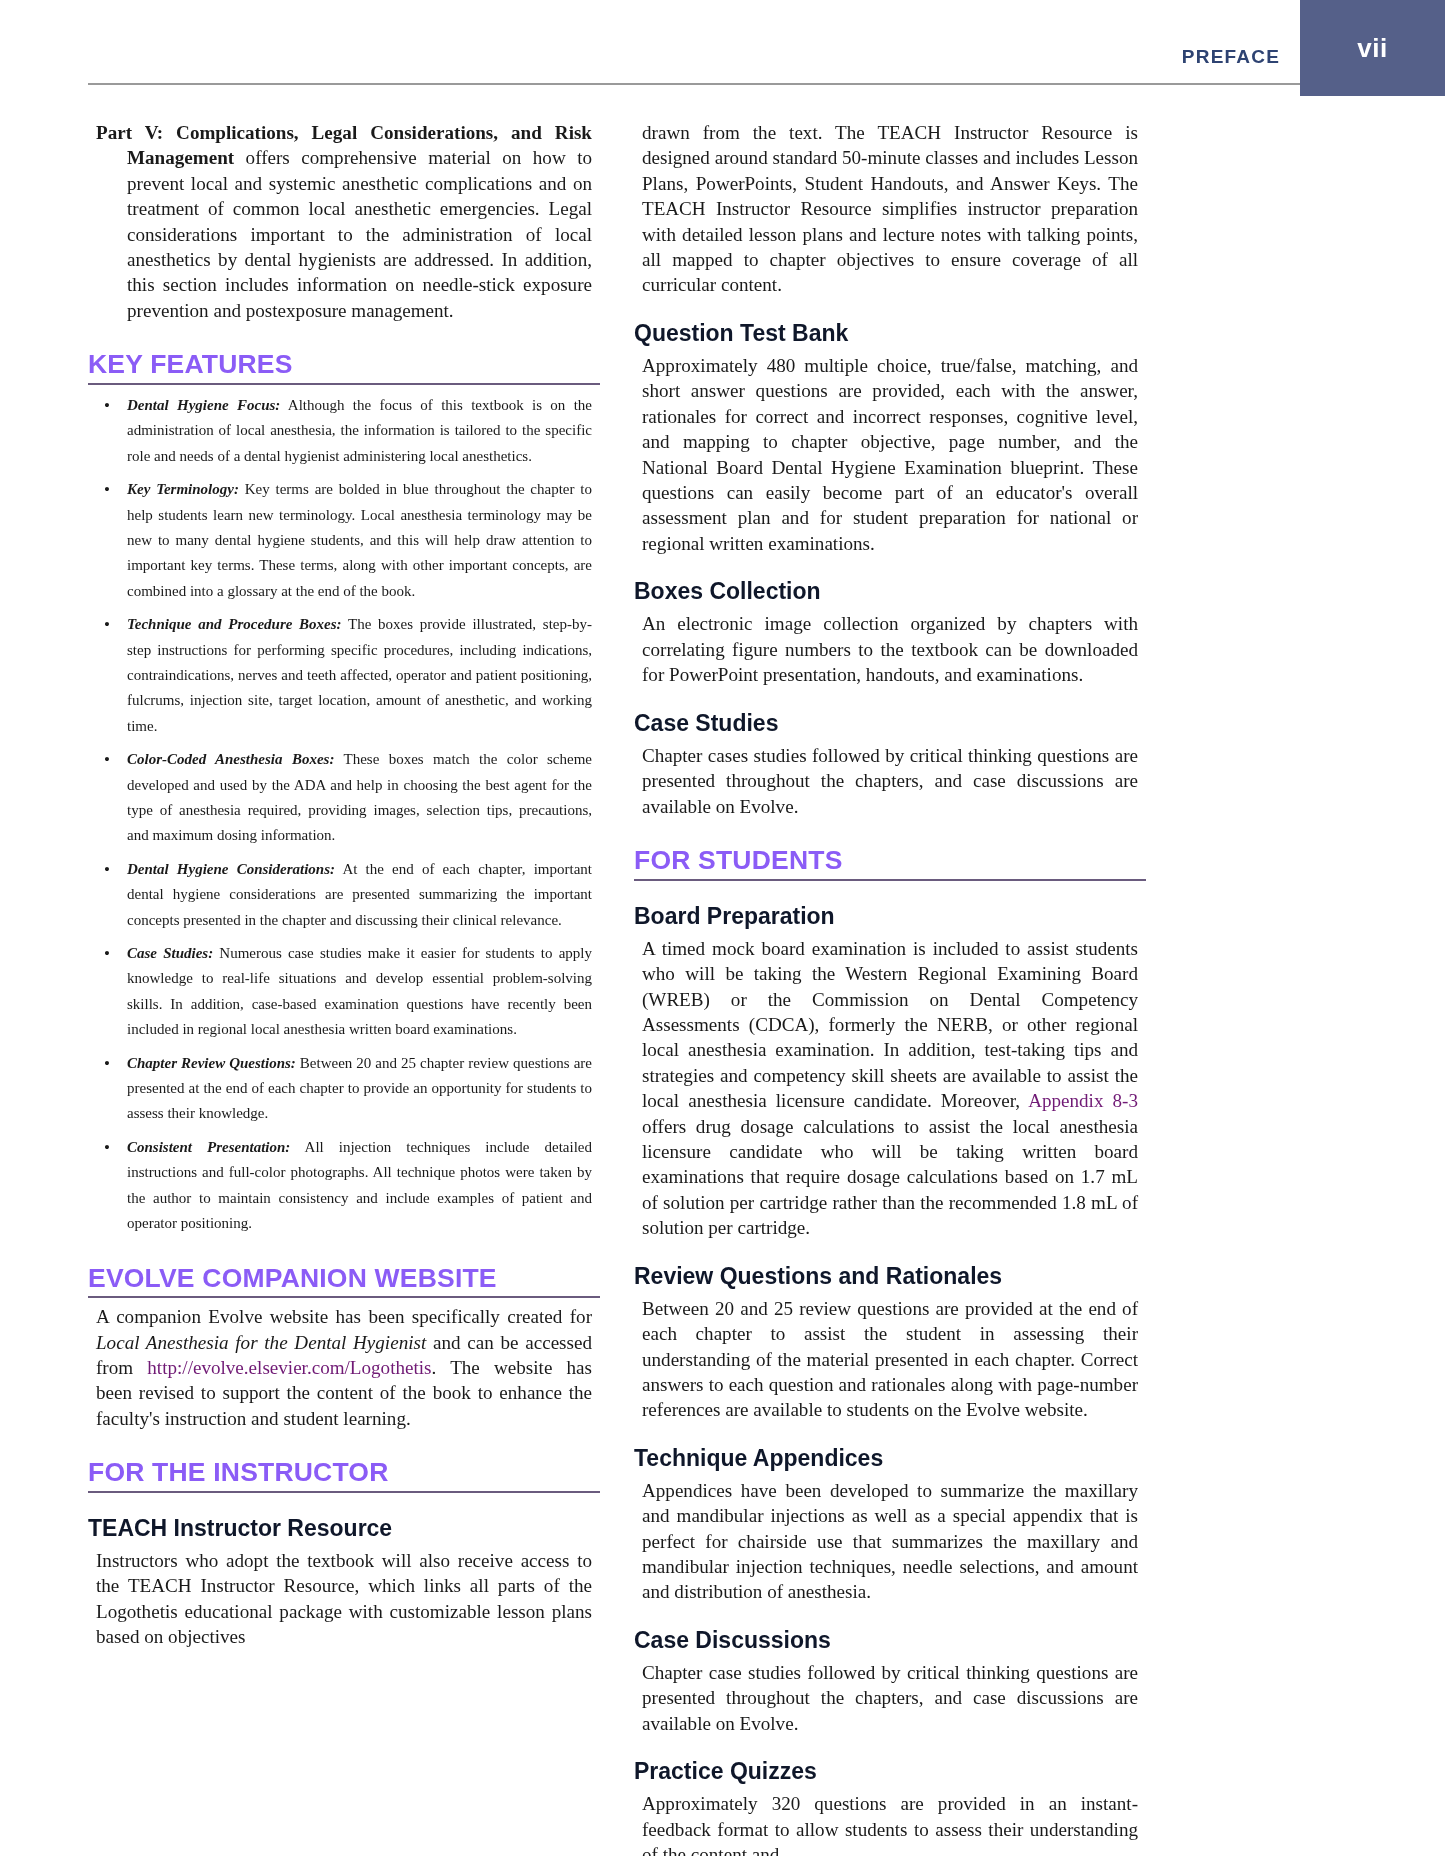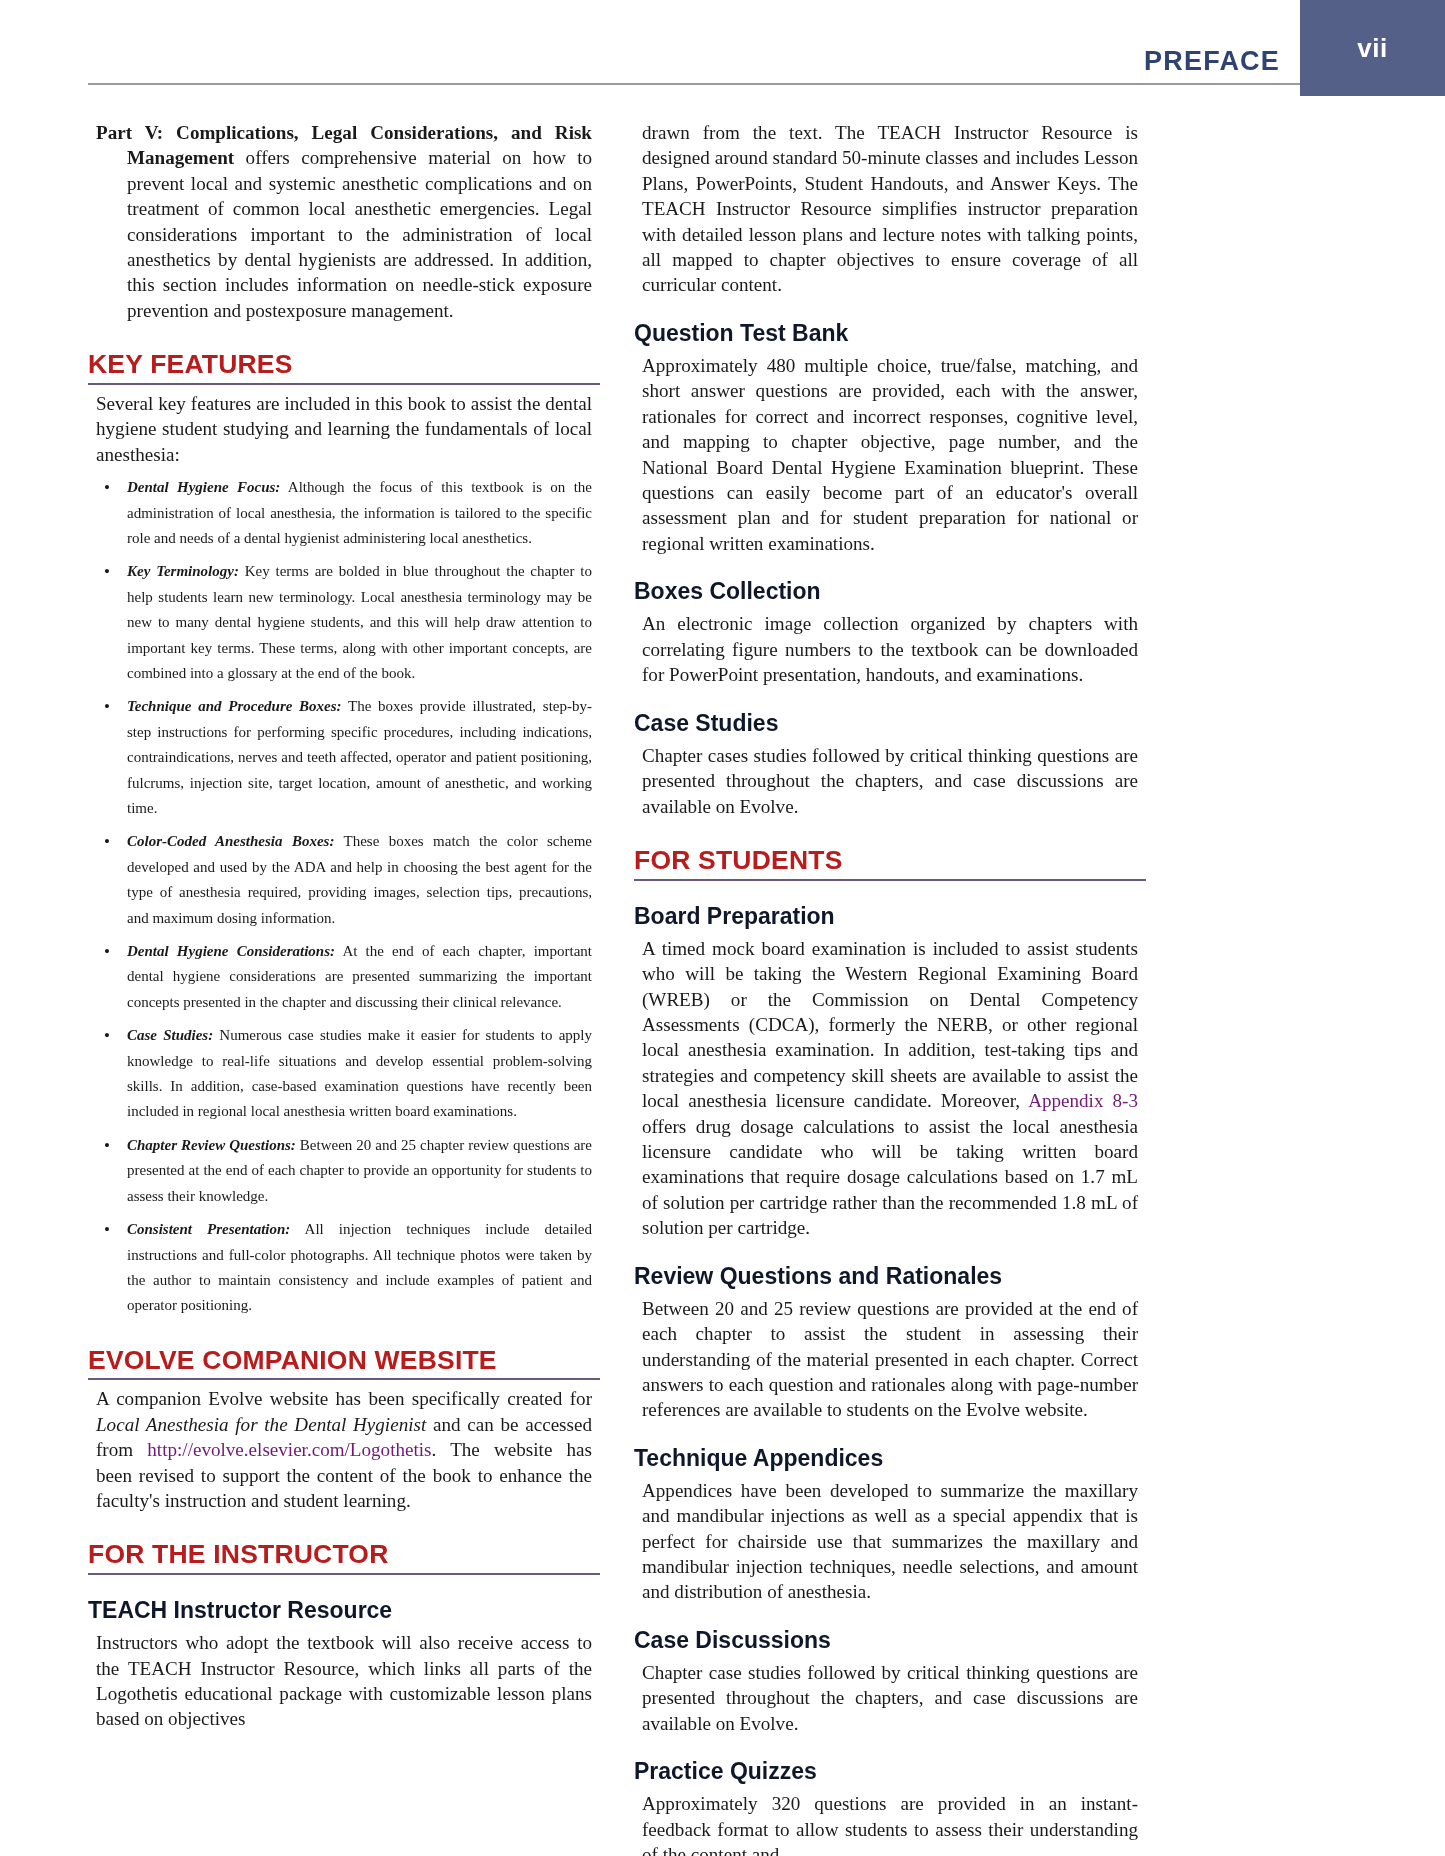--- a/index.html
+++ b/index.html
@@ -26,21 +26,21 @@
     display:flex; align-items:center; justify-content:center;
     color:#ffffff;
     font-family:"Liberation Sans", sans-serif;
     font-weight:bold; font-size:26px;
     letter-spacing:.5px;
   }
   .runhead-title {
     position:absolute; top:46px; right:165px;
     color:#2e4372;
     font-family:"Liberation Sans", sans-serif;
-    font-weight:bold; font-size:27px;
+    font-weight:bold; font-size:19px;
     letter-spacing:1.2px;
   }
   .runhead-rule {
     position:absolute; top:83px; left:88px; right:145px;
     height:2px; background:#9a9a9a;
   }
 
   
   .page {
     position:absolute;
@@ -65,21 +65,21 @@
     padding-left:31px;
     text-indent:-31px;
   }
 
   
   .h1 {
     font-family:"Liberation Sans", sans-serif;
     font-weight:bold;
     font-size:26.5px;
     letter-spacing:.2px;
-    color:#b91c1c;
+    color:#8b5cf6;
     margin-top:27px;
     padding-bottom:3px;
     border-bottom:2.5px solid #6a5b7e;
     line-height:1.12;
   }
   .h2 {
     font-family:"Liberation Sans", sans-serif;
     font-weight:bold;
     font-size:23px;
     color:#0f172a;
@@ -124,21 +124,20 @@
 </div>
 
 <div class="page">
 
   <div class="col">
 
     <p class="body-text hang"><span class="bold">Part V: Complications, Legal Considerations, and Risk Management</span><span> offers comprehensive material on how to prevent local and systemic anesthetic complications and on treatment of common local anesthetic emergencies. Legal considerations important to the administration of local anesthetics by dental hygienists are addressed. In addition, this section includes information on needle-stick exposure prevention and postexposure management.</span></p>
 
     <div class="h1">KEY FEATURES</div>
 
-    <p class="body-text">Several key features are included in this book to assist the dental hygiene student studying and learning the fundamentals of local anesthesia:</p>
 
     <ul class="bullets">
       <li><span class="lead">Dental Hygiene Focus:</span><span> Although the focus of this textbook is on the administration of local anesthesia, the information is tailored to the specific role and needs of a dental hygienist administering local anesthetics.</span></li>
       <li><span class="lead">Key Terminology:</span><span> Key terms are bolded in blue throughout the chapter to help students learn new terminology. Local anesthesia terminology may be new to many dental hygiene students, and this will help draw attention to important key terms. These terms, along with other important concepts, are combined into a glossary at the end of the book.</span></li>
       <li><span class="lead">Technique and Procedure Boxes:</span><span> The boxes provide illustrated, step-by-step instructions for performing specific procedures, including indications, contraindications, nerves and teeth affected, operator and patient positioning, fulcrums, injection site, target location, amount of anesthetic, and working time.</span></li>
       <li><span class="lead">Color-Coded Anesthesia Boxes:</span><span> These boxes match the color scheme developed and used by the ADA and help in choosing the best agent for the type of anesthesia required, providing images, selection tips, precautions, and maximum dosing information.</span></li>
       <li><span class="lead">Dental Hygiene Considerations:</span><span> At the end of each chapter, important dental hygiene considerations are presented summarizing the important concepts presented in the chapter and discussing their clinical relevance.</span></li>
       <li><span class="lead">Case Studies:</span><span> Numerous case studies make it easier for students to apply knowledge to real-life situations and develop essential problem-solving skills. In addition, case-based examination questions have recently been included in regional local anesthesia written board examinations.</span></li>
       <li><span class="lead">Chapter Review Questions:</span><span> Between 20 and 25 chapter review questions are presented at the end of each chapter to provide an opportunity for students to assess their knowledge.</span></li>
       <li><span class="lead">Consistent Presentation:</span><span> All injection techniques include detailed instructions and full-color photographs. All technique photos were taken by the author to maintain consistency and include examples of patient and operator positioning.</span></li>

